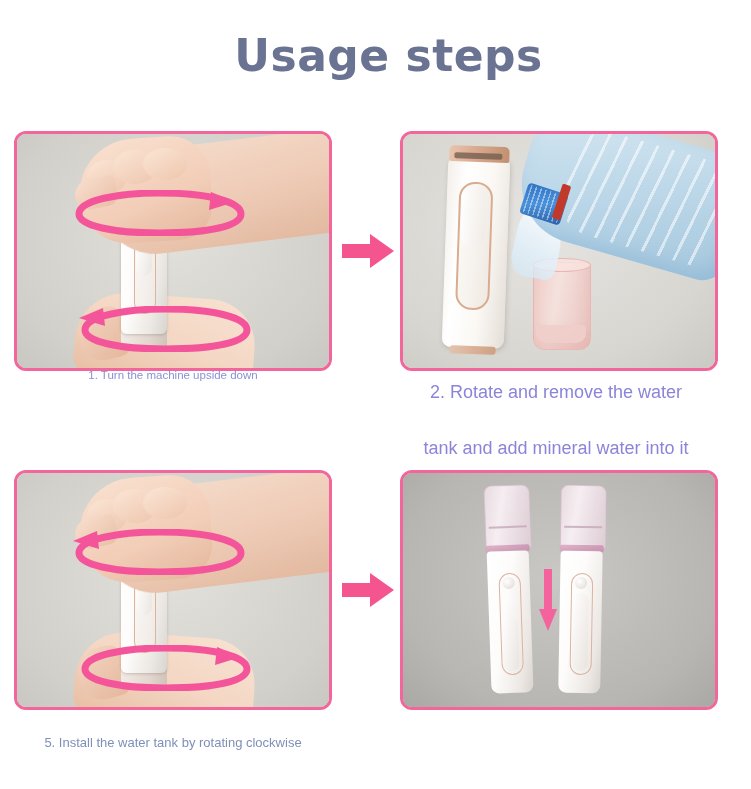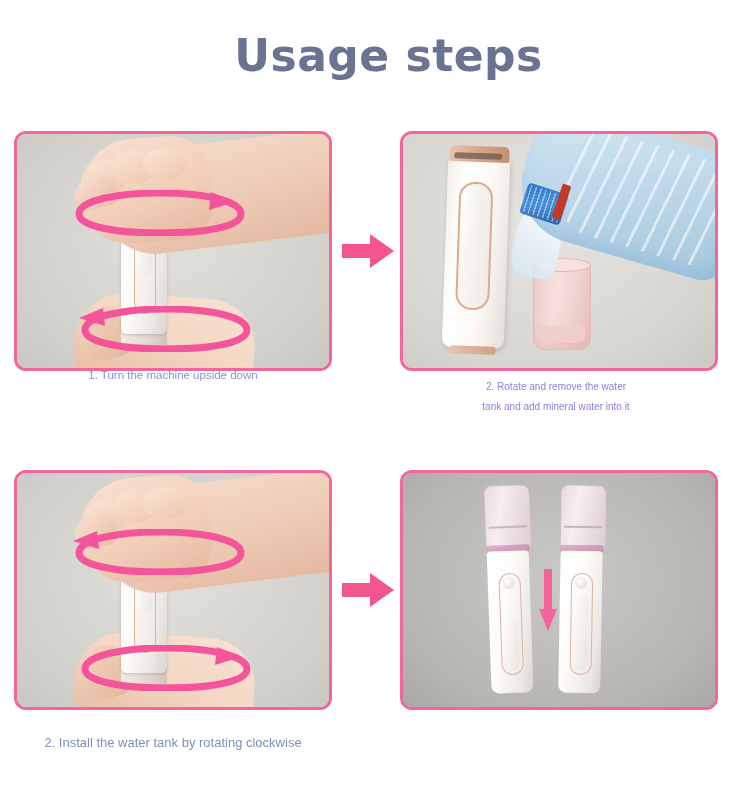--- a/index.html
+++ b/index.html
@@ -77,23 +77,23 @@
     line-height: 1.55;
   }
   .caption .cap-line { display: block; white-space: nowrap; }
   .caption.c1 {
     left: 14px; top: 236px; width: 318px;
     font-size: 11.5px; color: #8c8fd4;
   }
   .caption.c1 .cap-line + .cap-line { margin-top: 18px; }
   .caption.c2 {
     left: 394px; top: 248px; width: 324px;
-    font-size: 10px; color: #8b84d8;
-  }
-  .caption.c2 .cap-line + .cap-line { margin-top: 4px; }
+    font-size: 18px; color: #8b84d8;
+  }
+  .caption.c2 .cap-line + .cap-line { margin-top: 28px; }
   .caption.c3 {
     left: 14px; top: 263px; width: 318px;
     font-size: 13px; color: #7e90b8;
   }
   .caption.c4 {
     left: 390px; top: 263px; width: 340px;
     font-size: 14px; color: #7b85a8;
   }
 
   
@@ -549,17 +549,17 @@
             <div class="pen-window"></div>
             <div class="pen-btn b1"></div>
             <div class="pen-btn b2"></div>
             <div class="pen-slide"></div>
           </div>
         </div>
       </div>
     </div>
 
     <div class="caption c3">
-      <span class="cap-line">2. Install the water tank by rotating clockwise</span>
+      <span class="cap-line">5. Install the water tank by rotating clockwise</span>
     </div>
   </div>
 
 </div>
 
 </body></html>

